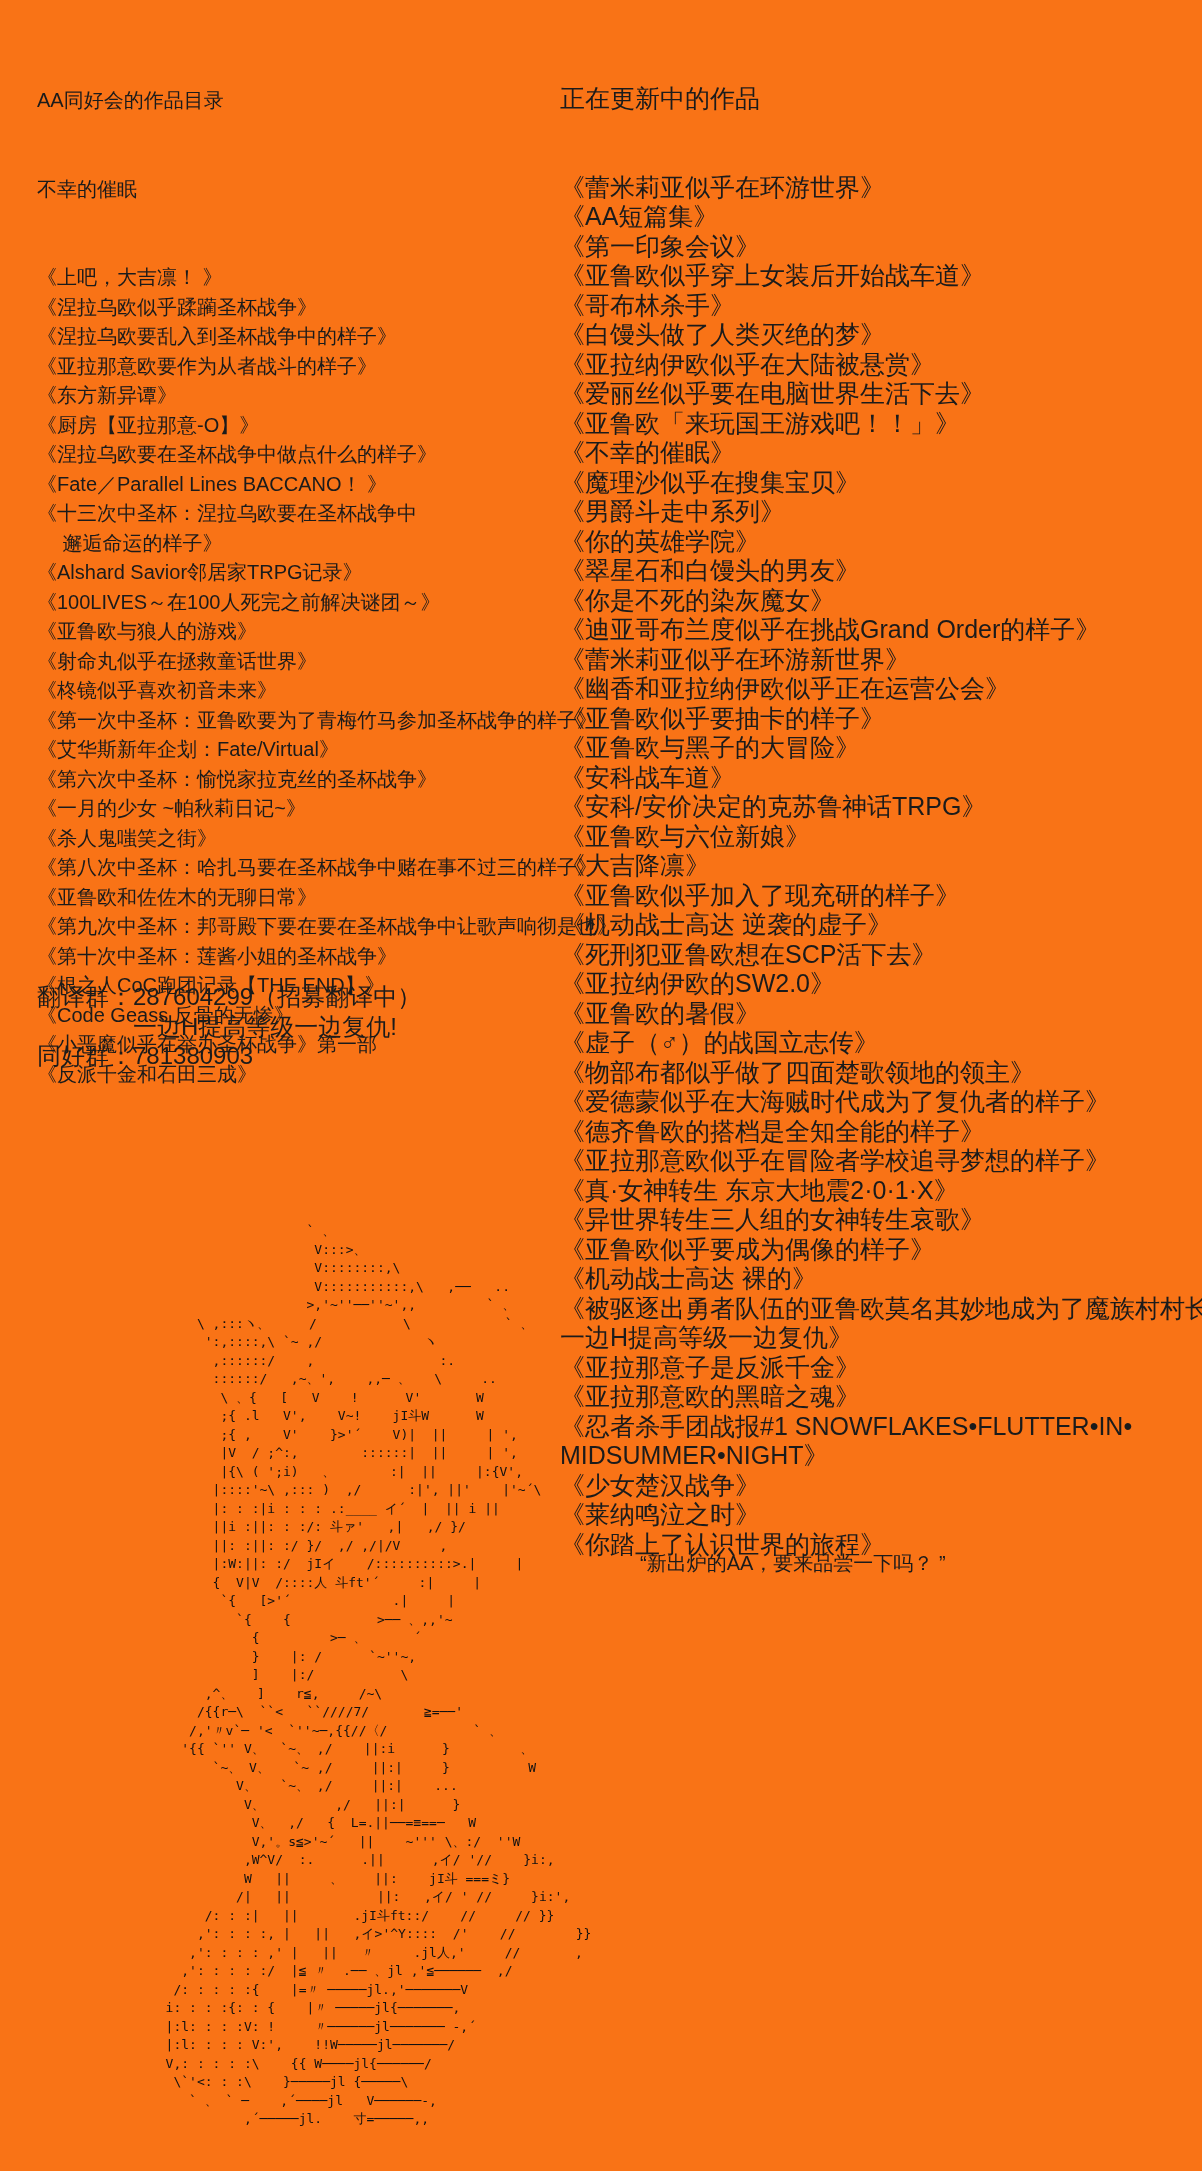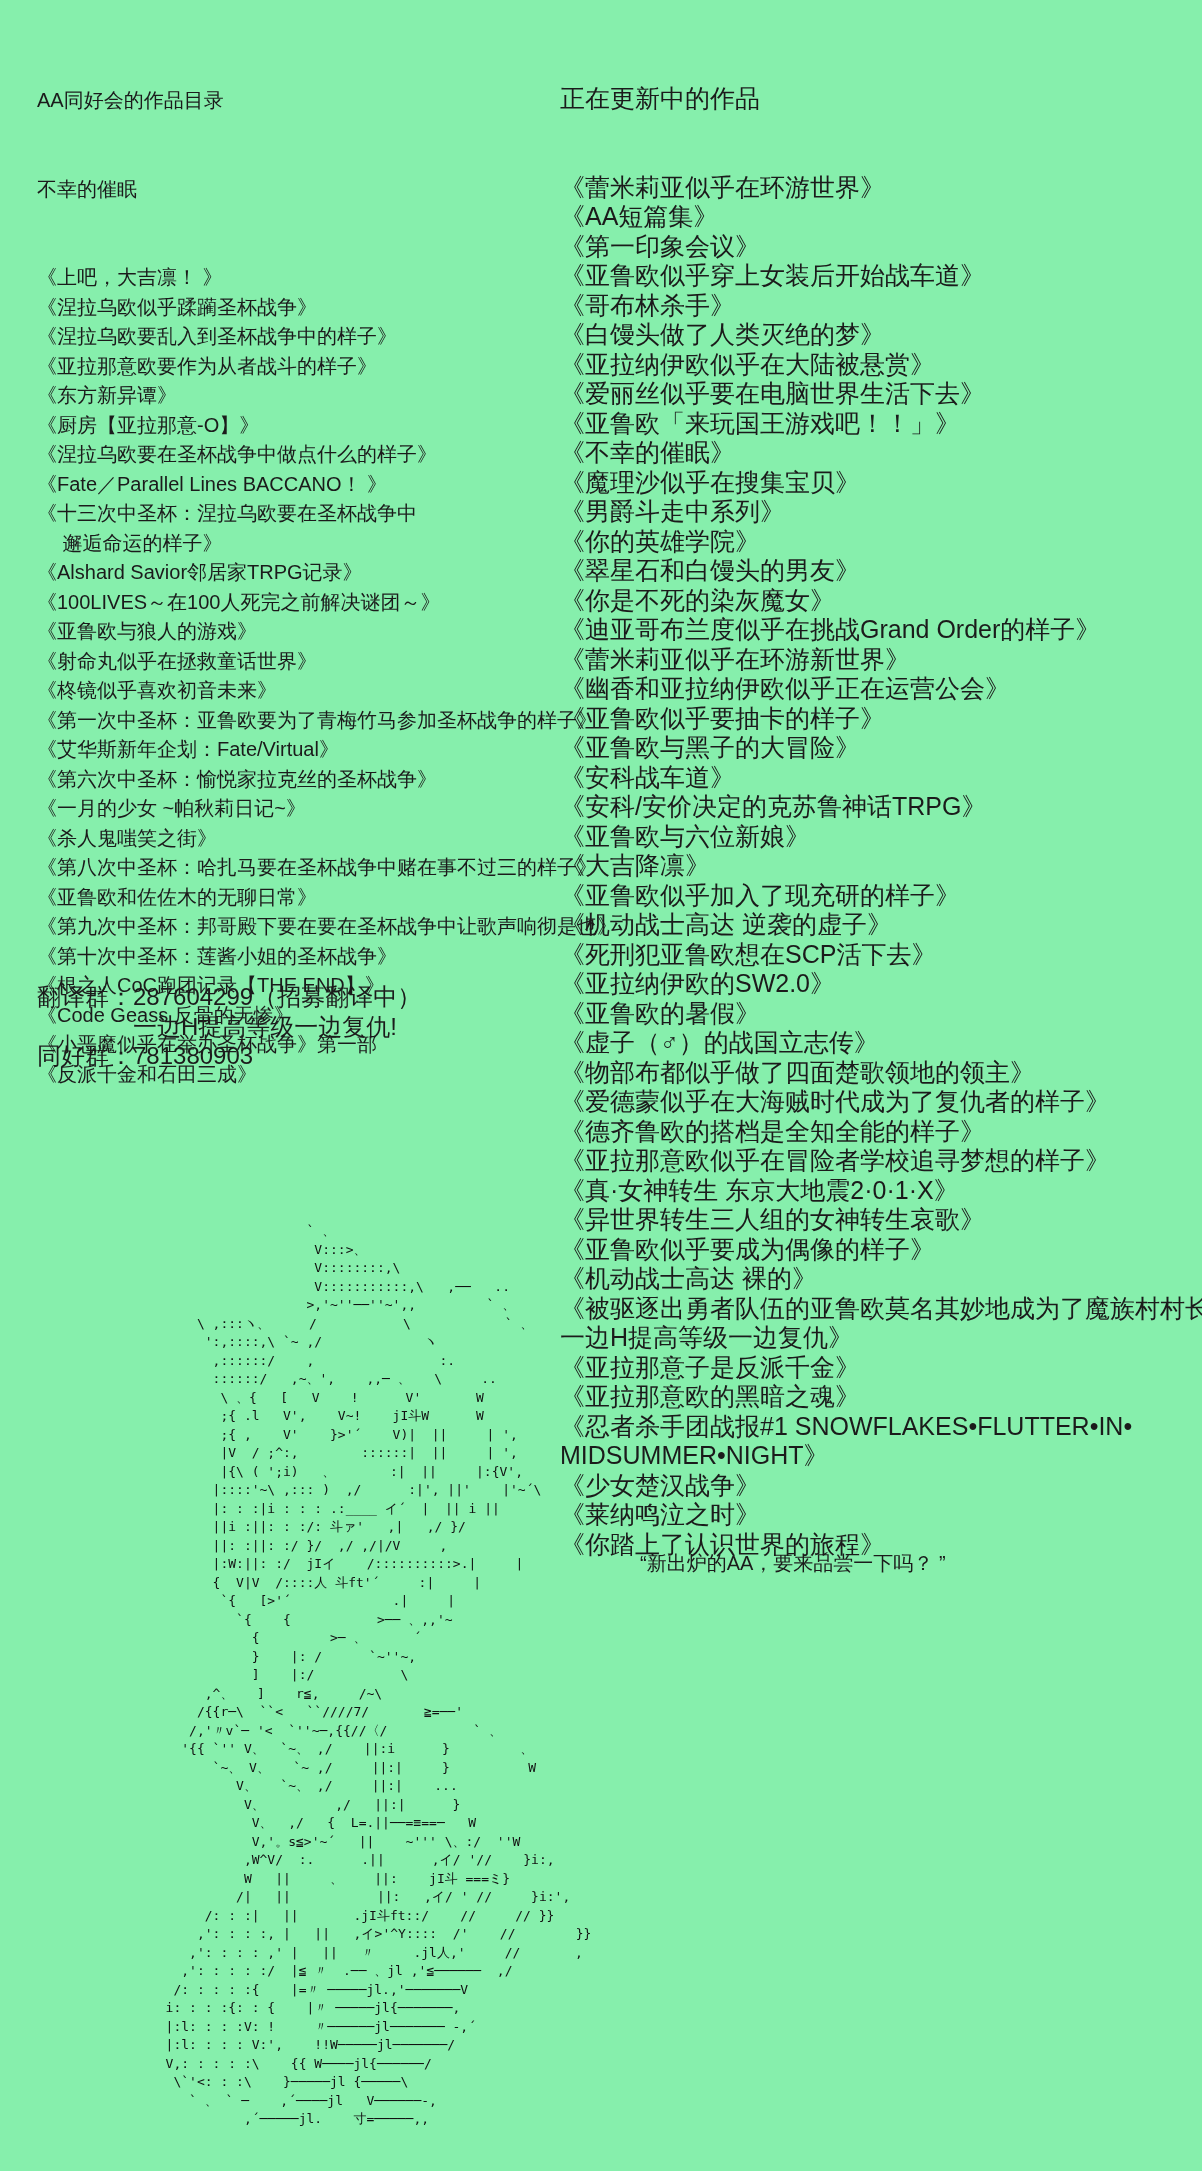--- a/index.html
+++ b/index.html
@@ -4,21 +4,21 @@
 <style>
   * { margin: 0; padding: 0; box-sizing: border-box; }
   html, body { width: 1202px; height: 2171px; }
   body {
     background: #ffffff;
     color: #1b1b1b;
     font-family: "Liberation Sans", sans-serif;
     position: relative;
     overflow: hidden;
   }
-  .page { position: absolute; left: 0; top: 0; width: 1202px; height: 2171px; background: #86efac; }
+  .page { position: absolute; left: 0; top: 0; width: 1202px; height: 2171px; background: #f97316; }
   .col { position: absolute; white-space: pre; }
   .col .line { white-space: pre; }
   .left-col  { left: 37px;  top: 27px;  font-size: 20px;   line-height: 29.5px; }
   .right-col { left: 560px; top: 25px;  font-size: 25px; line-height: 29.5px; }
   .group-block { position: absolute; left: 37px; top: 982px; font-size: 24px; line-height: 29.5px; white-space: pre; }
   .quote { position: absolute; left: 640px; top: 1550px; font-size: 20px; white-space: pre; }
   .aa {
     position: absolute; left: 103px; top: 1222px;
     font-family: "DejaVu Sans Mono", monospace;
     font-size: 13px; line-height: 18.5px;

